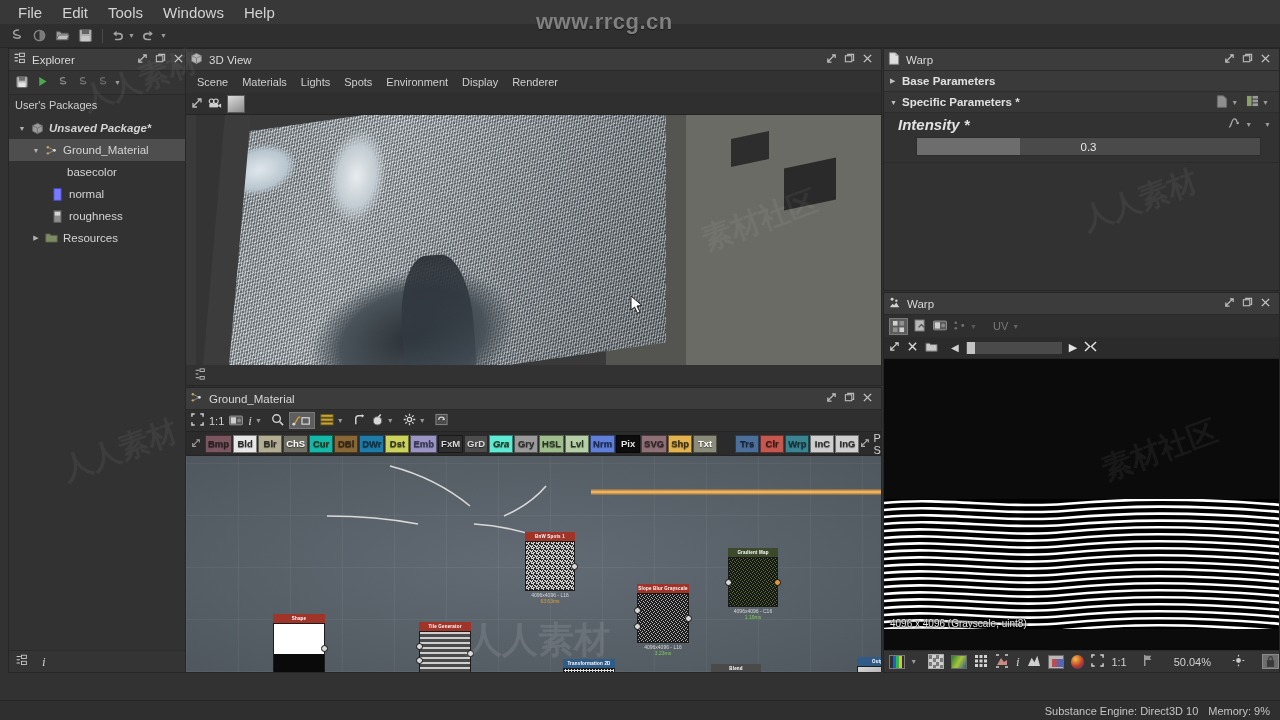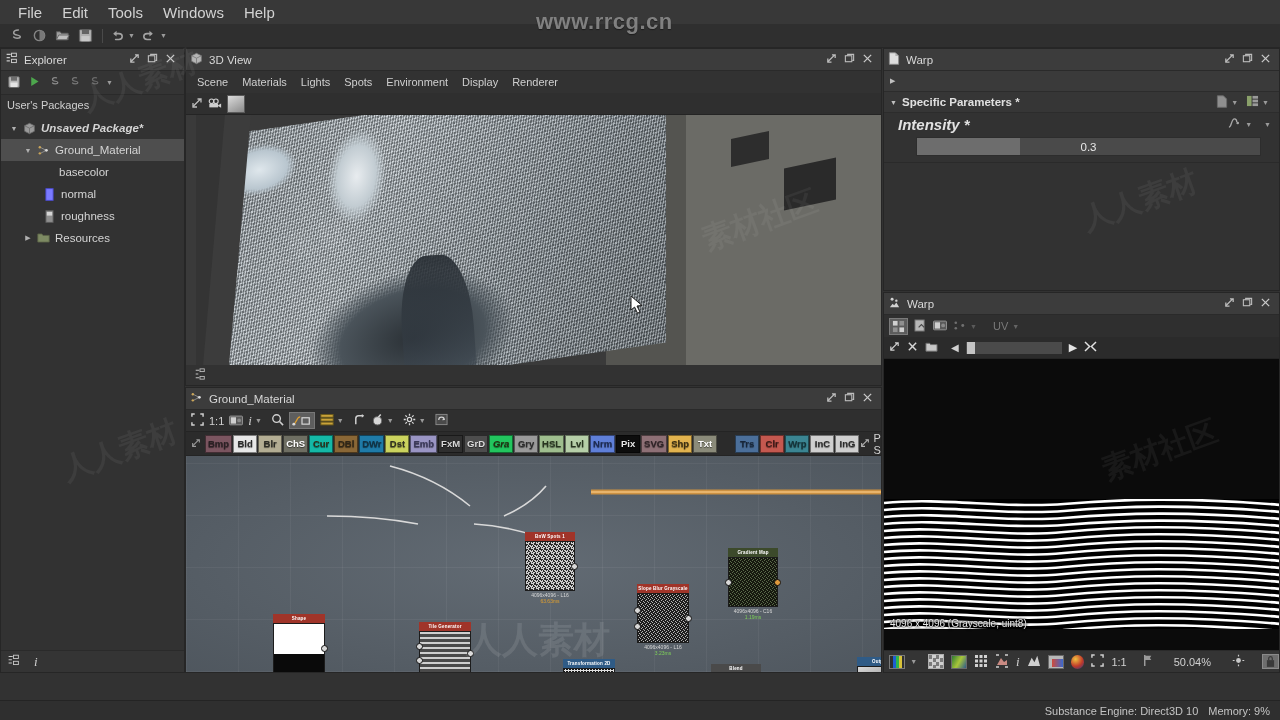--- a/index.html
+++ b/index.html
@@ -36,21 +36,21 @@
 
   
   .panel { position:absolute; background:#323232; border:1px solid #262626; }
   .ptitle { height:22px; background:#3c3c3c; display:flex; align-items:center;
     padding:0 4px; border-bottom:1px solid #2a2a2a; }
   .ptitle .tl { font-size:11.5px; color:#d8d8d8; margin-left:6px; flex:1; }
   .ptitle .tbs { display:flex; align-items:center; gap:7px; padding-right:4px; }
   .ptitle .tb { color:#b5b5b5; font-size:11px; line-height:1; cursor:pointer; }
 
   
-  #explorer { left:0; top:48px; width:185px; height:625px; }
+  #explorer { left:8px; top:48px; width:185px; height:625px; }
   .exbar { height:24px; background:#343434; display:flex; align-items:center;
     padding-left:6px; gap:7px; border-bottom:1px solid #2a2a2a; }
   .exhdr { height:20px; display:flex; align-items:center; padding-left:6px;
     font-size:11px; color:#cfcfcf; background:#323232; }
   .tree { padding-top:2px; font-size:11.5px; }
   .trow { height:22px; display:flex; align-items:center; color:#d4d4d4; }
   .trow.sel { background:#4e4e4e; }
   .tw { width:14px; text-align:center; font-size:7px; color:#b0b0b0; }
   .tico { width:16px; height:14px; display:flex; align-items:center;
     justify-content:center; margin-right:4px; }
@@ -529,21 +529,21 @@
           <div class="fbtn" style="background: rgb(232, 232, 232); color: rgb(42, 42, 42);">Bld</div>
           <div class="fbtn" style="background: rgb(179, 173, 147); color: rgb(43, 43, 37);">Blr</div>
           <div class="fbtn" style="background: rgb(110, 110, 98); color: rgb(255, 255, 255);">ChS</div>
           <div class="fbtn" style="background: #14b8a6; color: rgb(45, 47, 24);">Cur</div>
           <div class="fbtn" style="background: rgb(138, 103, 54); color: rgb(47, 38, 23);">DBl</div>
           <div class="fbtn" style="background: rgb(31, 123, 168); color: rgb(17, 50, 68);">DWr</div>
           <div class="fbtn" style="background: rgb(203, 211, 94); color: rgb(47, 48, 32);">Dst</div>
           <div class="fbtn" style="background: rgb(154, 149, 196); color: rgb(58, 56, 90);">Emb</div>
           <div class="fbtn" style="background: rgb(47, 47, 47); color: rgb(216, 216, 216);">FxM</div>
           <div class="fbtn" style="background: rgb(77, 77, 77); color: rgb(220, 220, 220);">GrD</div>
-          <div class="fbtn" style="background: #22c55e; color: rgb(34, 48, 15); font-style: italic;">Gra</div>
+          <div class="fbtn" style="background: #5eead4; color: rgb(34, 48, 15); font-style: italic;">Gra</div>
           <div class="fbtn" style="background: rgb(154, 154, 154); color: rgb(43, 43, 43);">Gry</div>
           <div class="fbtn" style="background: rgb(159, 190, 142); color: rgb(39, 53, 31);">HSL</div>
           <div class="fbtn" style="background: rgb(182, 207, 168); color: rgb(39, 53, 31);">Lvl</div>
           <div class="fbtn" style="background: rgb(95, 127, 216); color: rgb(28, 42, 82);">Nrm</div>
           <div class="fbtn" style="background: rgb(13, 13, 13); color: rgb(232, 232, 232);">Pix</div>
           <div class="fbtn" style="background: rgb(142, 112, 118); color: rgb(47, 35, 39);">SVG</div>
           <div class="fbtn" style="background: rgb(226, 179, 78); color: rgb(58, 46, 17);">Shp</div>
           <div class="fbtn" style="background: rgb(139, 139, 122); color: rgb(255, 255, 255);">Txt</div>
           <div class="fbtn" style="background: rgb(75, 111, 154); color: rgb(23, 38, 58); margin-left: 17px;">Trs</div>
           <div class="fbtn" style="background: rgb(196, 88, 79); color: rgb(58, 23, 21);">Clr</div>
@@ -661,20 +661,21 @@
               <path d="M4 3V1.5h6.5V8H9" fill="none" stroke="#bdbdbd" stroke-width="1.2"></path>
             </svg></span>
         <span class="tb"><svg width="11" height="11" viewBox="0 0 12 12">
               <path d="M2 2l8 8M10 2l-8 8" stroke="#c9c9c9" stroke-width="1.4"></path>
             </svg></span>
       </span>
     </div>
 
     <div class="secrow">
       <span class="ar">▶</span>
+      <span class="nm">Base Parameters</span>
     </div>
 
     <div class="secrow dk">
       <span class="ar">▼</span>
       <span class="nm">Specific Parameters *</span>
       <span>
         <svg width="12" height="13" viewBox="0 0 13 14">
             <path d="M1.5 .8h6.5l3.5 3.5v9H1.5z" fill="#8f8f8f" stroke="#6a6a6a"></path>
           </svg>
       </span>

